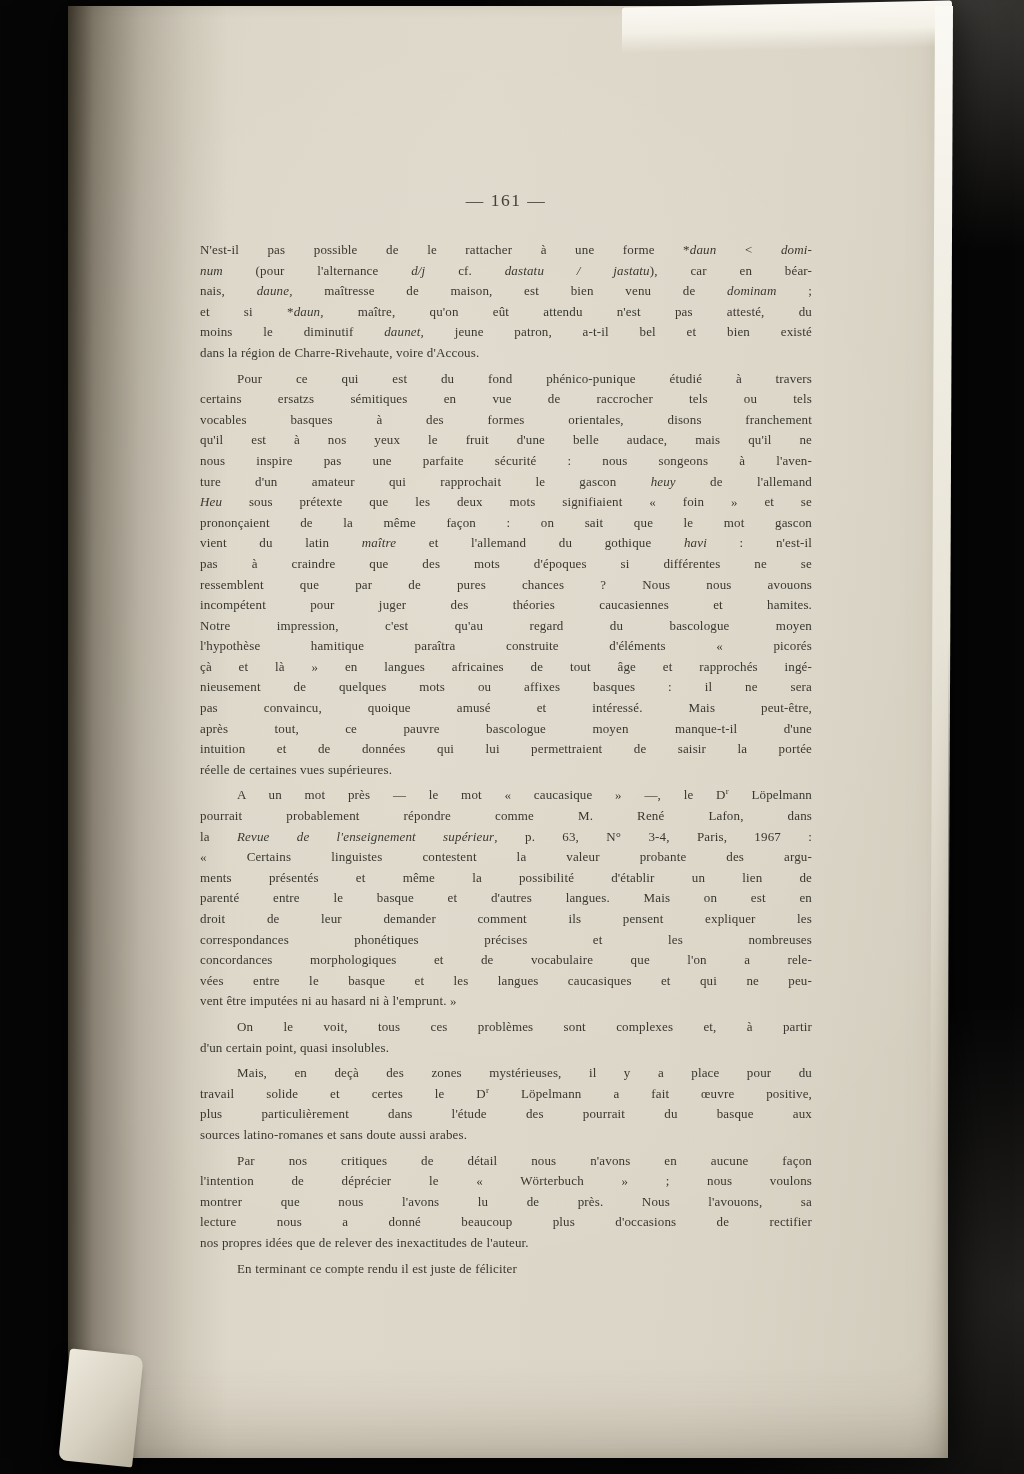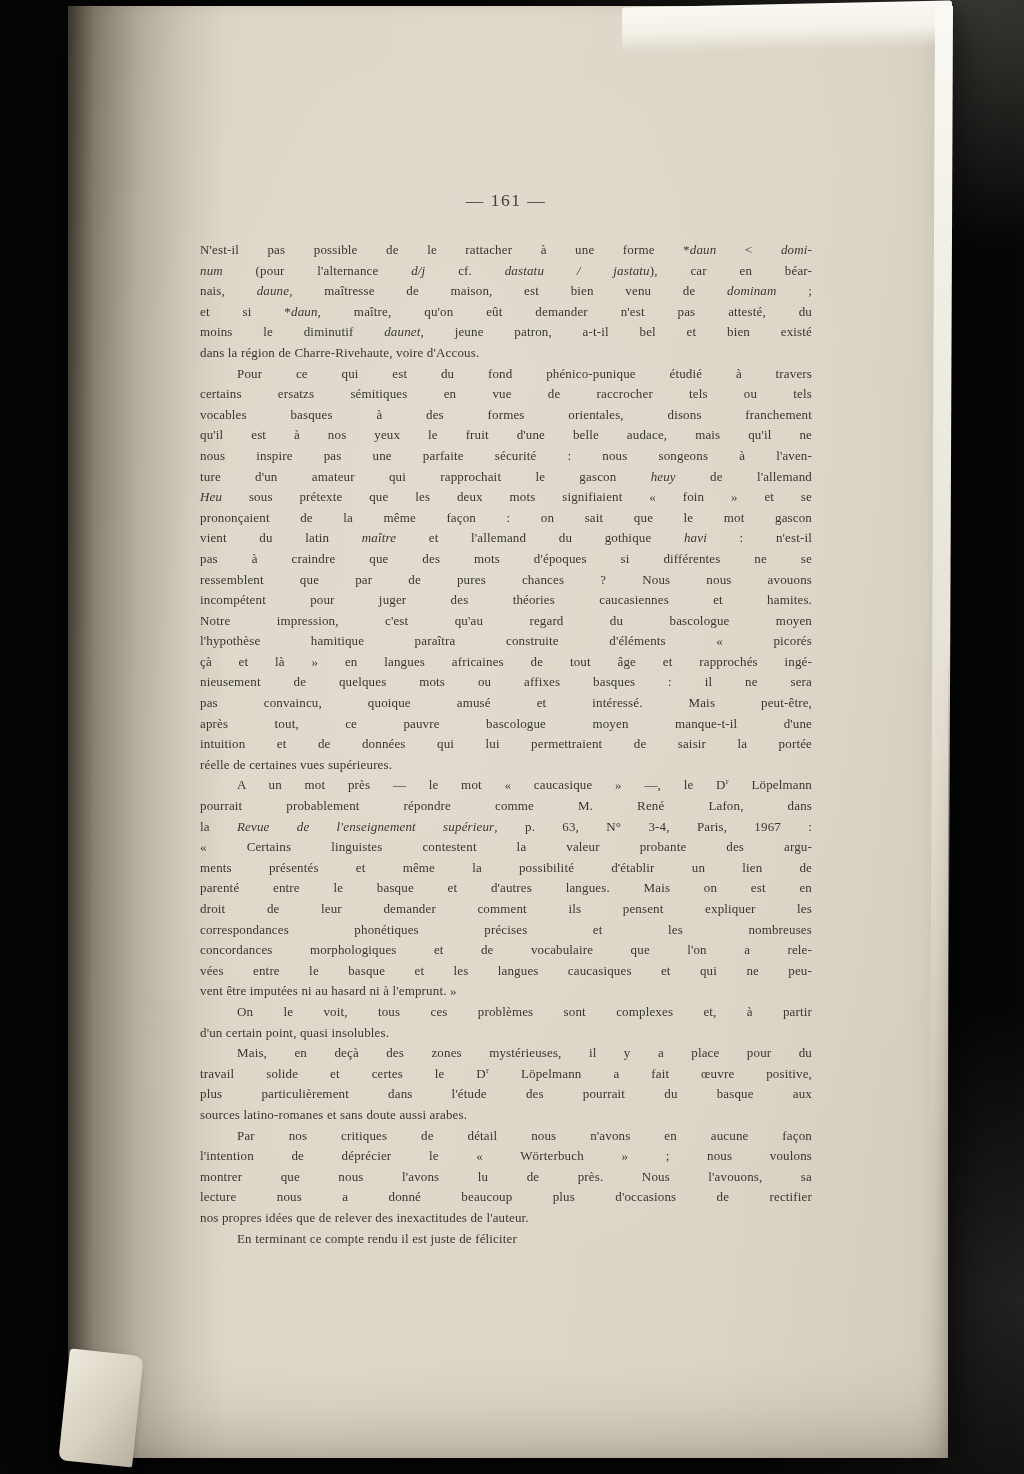--- a/index.html
+++ b/index.html
@@ -57,21 +57,21 @@
     text-align: center;
     font-size: 17.5px; letter-spacing: 1.5px;
     color: #444036;
   }
   .text-block {
     position: absolute; left: 132px; top: 234px; width: 612px;
     color: #3a372f;
     font-size: 13px; line-height: 20.6px;
     letter-spacing: 0.15px;
   }
-  .paragraph + .paragraph { }
+  .paragraph + .paragraph { margin-top: 5px; }
   .line { text-align: justify; text-align-last: justify; }
   .line.last { text-align-last: left; }
   .line.first { text-indent: 37px; }
   .it { font-style: italic; }
   sup.sp { font-size: 0.68em; vertical-align: super; line-height: 0; }
 </style>
 </head>
 <body>
 
 <div class="scan">
@@ -79,21 +79,21 @@
     <div class="page-edge-top"></div>
     <div class="page-edge-right"></div>
     <div class="spine-shadow"></div>
     <div class="corner-curl"></div>
     <div class="page-number">— 161 —</div>
     <div class="text-block" id="text-block">
         <div class="paragraph">
           <div class="line"><span class="rm">N'est-il pas possible de le rattacher à une forme *</span><span class="it">daun</span><span class="rm"> &lt; </span><span class="it">domi-</span></div>
           <div class="line"><span class="it">num</span><span class="rm"> (pour l'alternance </span><span class="it">d/j</span><span class="rm"> cf. </span><span class="it">dastatu / jastatu</span><span class="rm">), car en béar-</span></div>
           <div class="line"><span class="rm">nais, </span><span class="it">daune,</span><span class="rm"> maîtresse de maison, est bien venu de </span><span class="it">dominam</span><span class="rm"> ;</span></div>
-          <div class="line"><span class="rm">et si *</span><span class="it">daun,</span><span class="rm"> maître, qu'on eût demander n'est pas attesté, du</span></div>
+          <div class="line"><span class="rm">et si *</span><span class="it">daun,</span><span class="rm"> maître, qu'on eût attendu n'est pas attesté, du</span></div>
           <div class="line"><span class="rm">moins le diminutif </span><span class="it">daunet,</span><span class="rm"> jeune patron, a-t-il bel et bien existé</span></div>
           <div class="line last"><span class="rm">dans la région de Charre-Rivehaute, voire d'Accous.</span></div>
         </div>
         <div class="paragraph">
           <div class="line first"><span class="rm">Pour ce qui est du fond phénico-punique étudié à travers</span></div>
           <div class="line"><span class="rm">certains ersatzs sémitiques en vue de raccrocher tels ou tels</span></div>
           <div class="line"><span class="rm">vocables basques à des formes orientales, disons franchement</span></div>
           <div class="line"><span class="rm">qu'il est à nos yeux le fruit d'une belle audace, mais qu'il ne</span></div>
           <div class="line"><span class="rm">nous inspire pas une parfaite sécurité : nous songeons à l'aven-</span></div>
           <div class="line"><span class="rm">ture d'un amateur qui rapprochait le gascon </span><span class="it">heuy</span><span class="rm"> de l'allemand</span></div>

